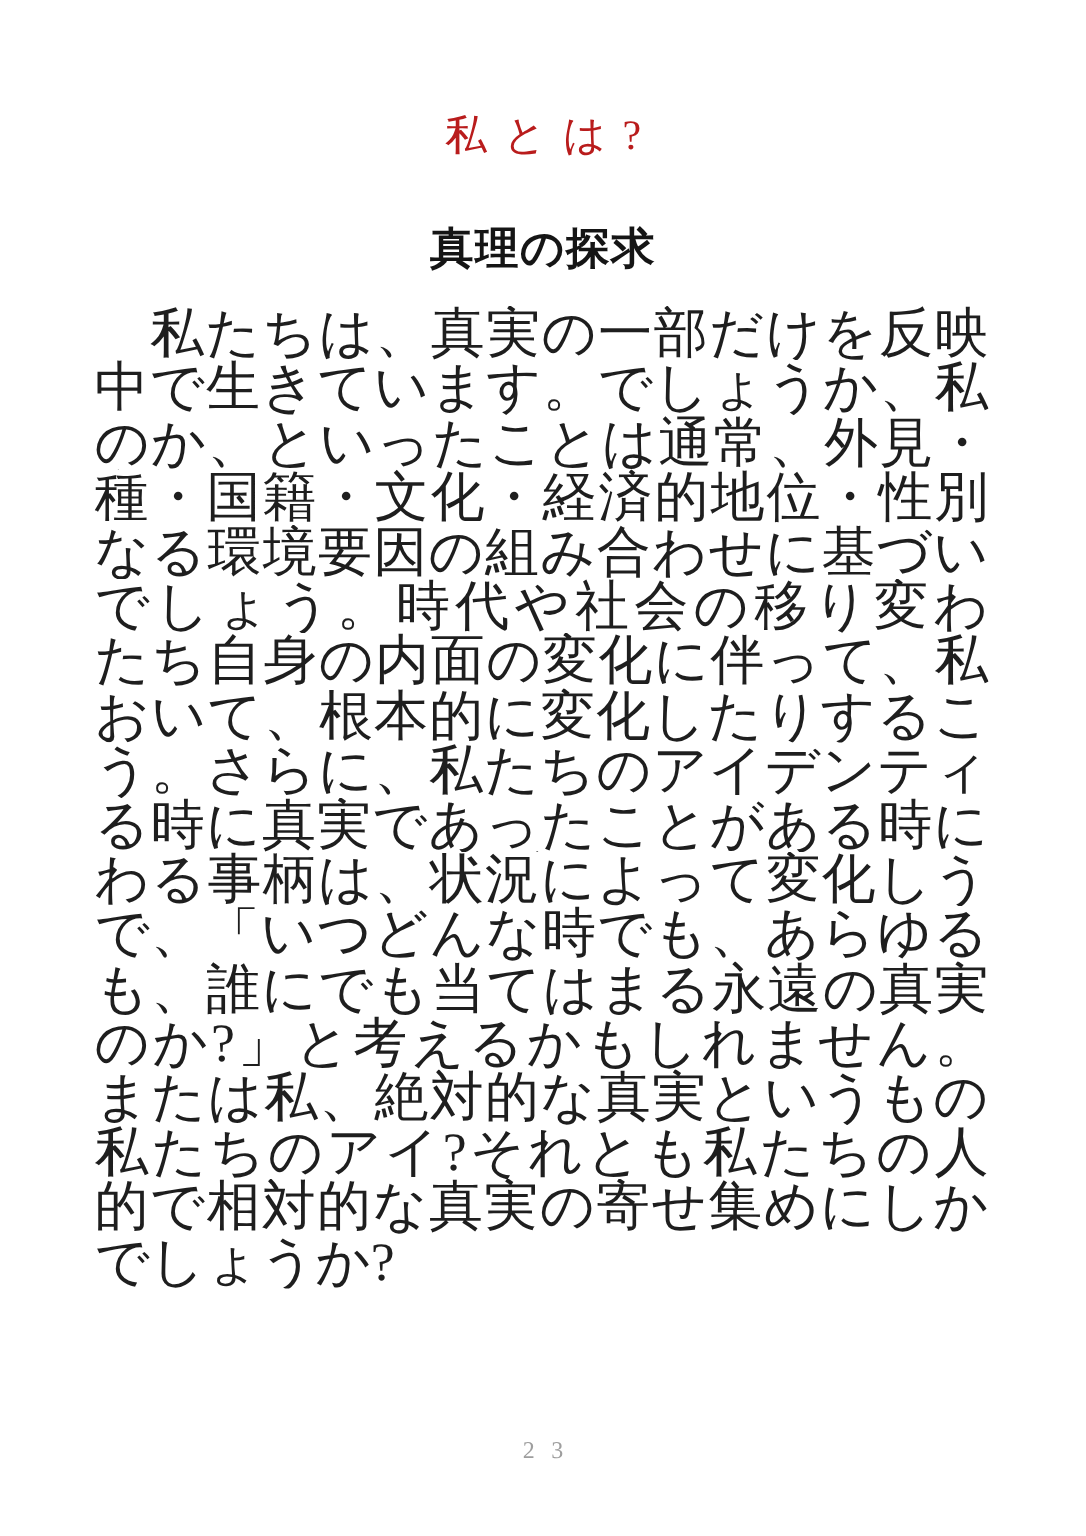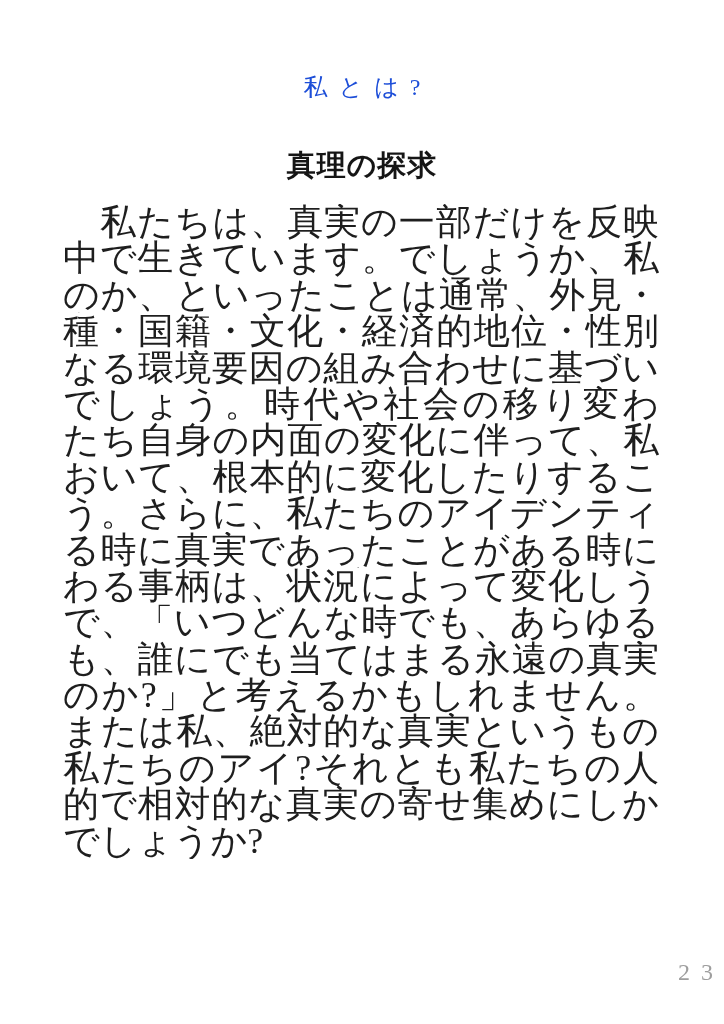--- a/index.html
+++ b/index.html
@@ -14,24 +14,24 @@
     background: #ffffff;
     overflow: hidden;
     font-family: "Liberation Serif", "DejaVu Serif", serif;
   }
   .running-header {
     position: absolute;
     top: 71px;
     left: 0;
     right: 0;
     text-align: center;
-    font-size: 24px;
+    font-size: 28px;
     letter-spacing: 11px;
     text-indent: 11px;
-    color: #1d4ed8;
+    color: #b91c1c;
   }
   .chapter-title {
     position: absolute;
     top: 146px;
     left: 0;
     right: 0;
     margin: 0;
     text-align: center;
     font-size: 29px;
     font-weight: bold;
@@ -55,22 +55,22 @@
   }
   .text-line.last {
     text-align: right;
     text-align-last: left;
   }
   .page-number {
     position: absolute;
     top: 959px;
     left: 0;
     right: 0;
-    text-align: right;
-    font-size: 24px;
+    text-align: center;
+    font-size: 16px;
     letter-spacing: 11px;
     text-indent: 11px;
     color: #9e9e9e;
   }
 </style>
 </head>
 <body>
 
 <div class="page">
   <div class="running-header">私とは?</div>

